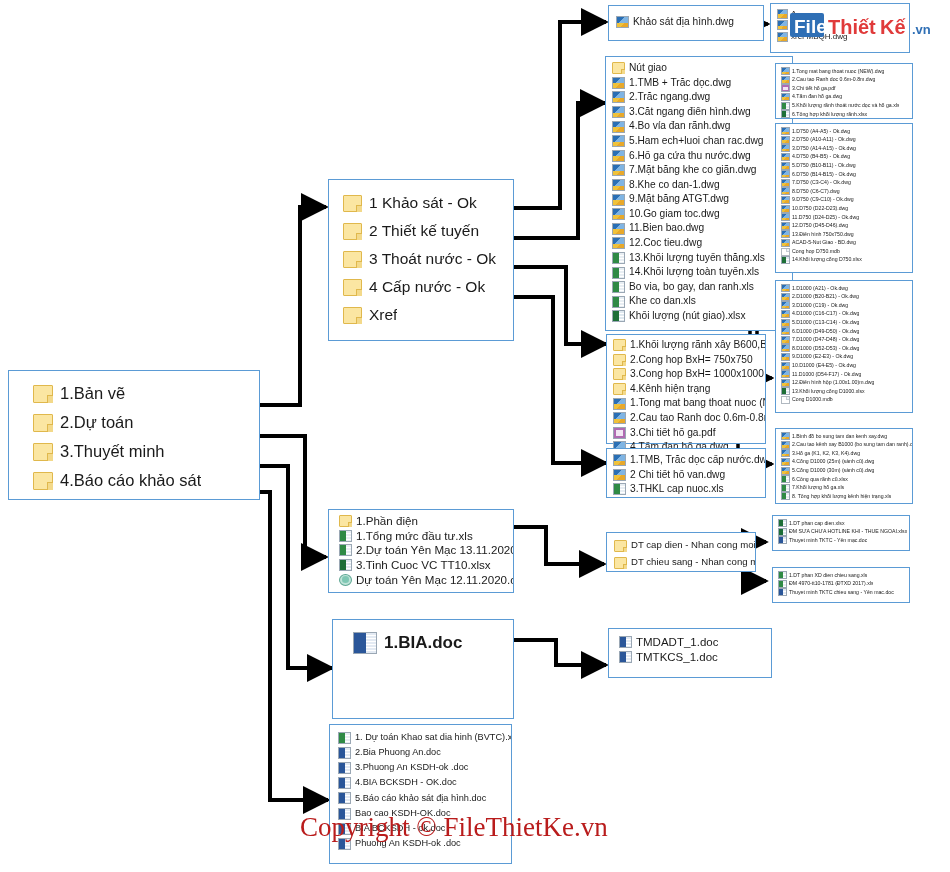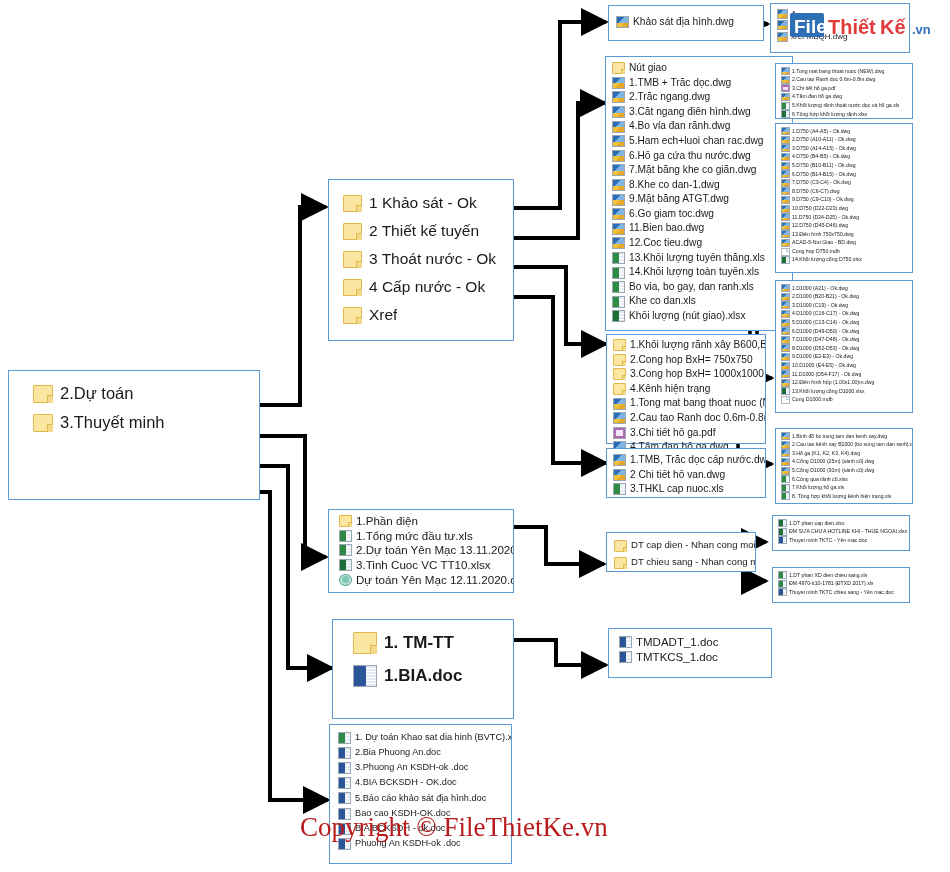--- a/index.html
+++ b/index.html
@@ -156,26 +156,34 @@
 
     <path d="M754,581 L766,581" marker-end="url(#ar)"></path>
 
     <path d="M466,640 L556,640 L556,665 L606,665" marker-end="url(#ar)"></path>
   </g>
 </svg>
 
 <div class="box s-root" style="left:8px;top:370px;width:252px;height:130px;padding:8px 0 0 24px;">
     <div class="row">
       <span class="ic ic-folder"></span>
+      <span class="lbl">1.Bản vẽ</span>
+    </div>
+    <div class="row">
+      <span class="ic ic-folder"></span>
       <span class="lbl">2.Dự toán</span>
     </div>
     <div class="row">
       <span class="ic ic-folder"></span>
       <span class="lbl">3.Thuyết minh</span>
     </div>
+    <div class="row">
+      <span class="ic ic-folder"></span>
+      <span class="lbl">4.Báo cáo khảo sát</span>
+    </div>
   </div>
 
 <div class="box s-lvl2" style="left:328px;top:179px;width:186px;height:162px;padding:9px 0 0 14px;">
     <div class="row">
       <span class="ic ic-folder"></span>
       <span class="lbl">1 Khảo sát - Ok</span>
     </div>
     <div class="row">
       <span class="ic ic-folder"></span>
       <span class="lbl">2 Thiết kế tuyến</span>
@@ -252,21 +260,21 @@
     <div class="row">
       <span class="ic ic-dwg"></span>
       <span class="lbl">8.Khe co dan-1.dwg</span>
     </div>
     <div class="row">
       <span class="ic ic-dwg"></span>
       <span class="lbl">9.Mặt bằng ATGT.dwg</span>
     </div>
     <div class="row">
       <span class="ic ic-dwg"></span>
-      <span class="lbl">6.Go giam toc.dwg</span>
+      <span class="lbl">10.Go giam toc.dwg</span>
     </div>
     <div class="row">
       <span class="ic ic-dwg"></span>
       <span class="lbl">11.Bien bao.dwg</span>
     </div>
     <div class="row">
       <span class="ic ic-dwg"></span>
       <span class="lbl">12.Coc tieu.dwg</span>
     </div>
     <div class="row">
@@ -587,24 +595,20 @@
       <span class="ic ic-xls"></span>
       <span class="lbl">ĐM 4970-tt10-1781 (ĐTXD 2017).xls</span>
     </div>
     <div class="row">
       <span class="ic ic-doc"></span>
       <span class="lbl">Thuyet minh TKTC chieu sang - Yên mac.doc</span>
     </div>
   </div>
 
 <div class="box s-tm" style="left:332px;top:619px;width:182px;height:100px;padding:6px 0 0 20px;">
-    <div class="row">
-      <span class="ic ic-folder"></span>
-      <span class="lbl">1. TM-TT</span>
-    </div>
     <div class="row">
       <span class="ic ic-doc"></span>
       <span class="lbl">1.BIA.doc</span>
     </div>
   </div>
 
 <div class="box s-mid" style="left:608px;top:628px;width:164px;height:50px;padding:6px 0 0 10px;font-size:11.5px;">
     <div class="row">
       <span class="ic ic-doc"></span>
       <span class="lbl">TMDADT_1.doc</span>

